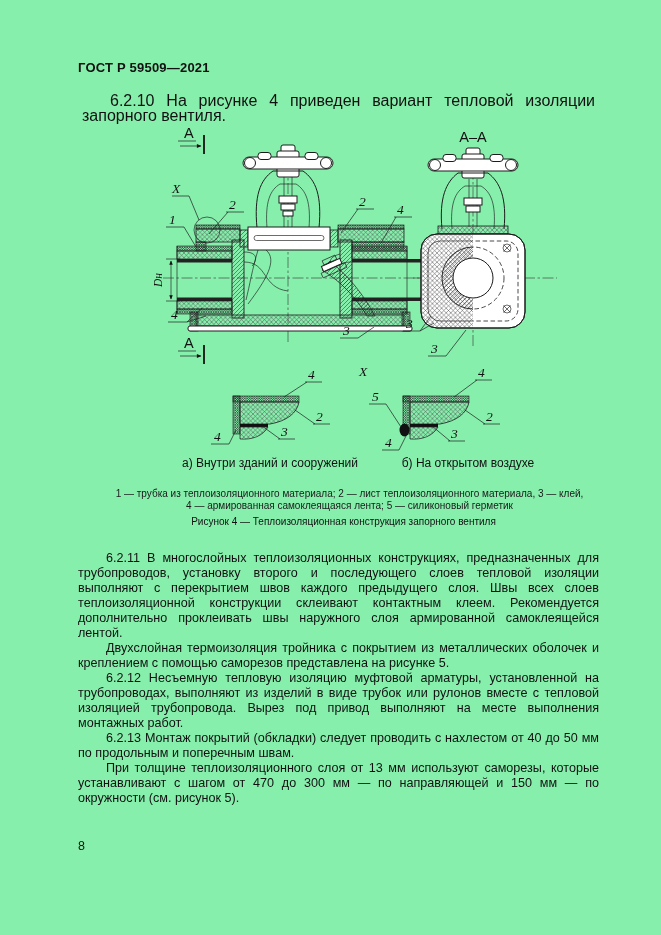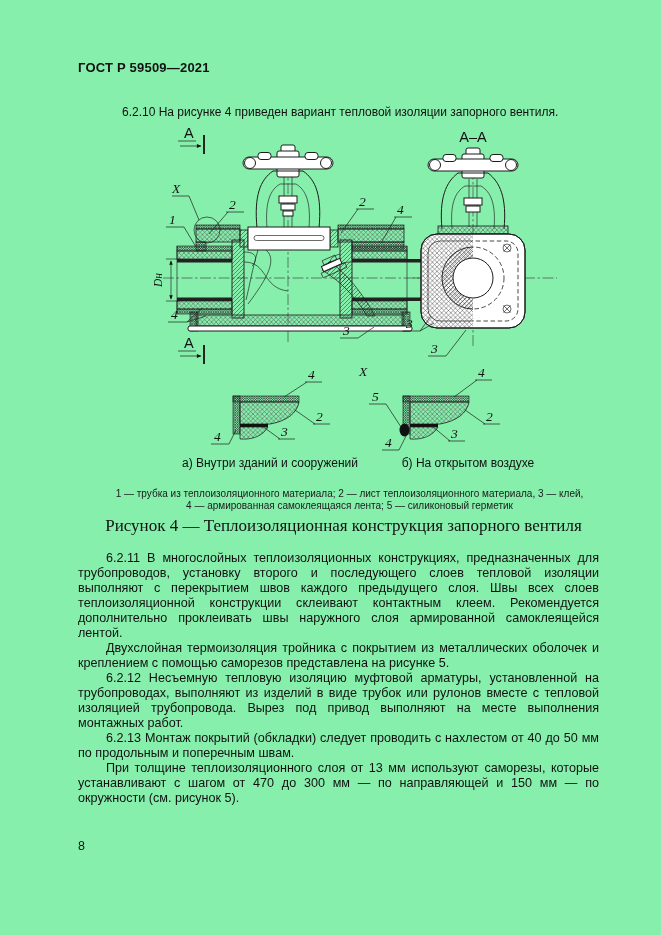--- a/index.html
+++ b/index.html
@@ -1,24 +1,24 @@
 <!DOCTYPE html>
 <html><head>
 <meta charset="utf-8">
 <style>
   html,body{margin:0;padding:0;background:#e8e8e8;}
   .page{position:relative;width:661px;height:935px;background:#86efac;overflow:hidden;
         font-family:"Liberation Sans",sans-serif;color:#111;}
   .hdr{position:absolute;left:78px;top:60px;font-size:13px;font-weight:bold;letter-spacing:.2px;}
   .intro{position:absolute;left:78px;top:89px;width:521px;}
-  .intro p{margin:16px;font-size:12px;line-height:15px;text-indent:28px;text-align:justify;}
+  .intro p{margin:4px;font-size:16px;line-height:15px;text-indent:28px;text-align:justify;}
   .fig{position:absolute;left:85px;top:118px;}
   .legend{position:absolute;left:84px;width:531px;text-align:center;font-size:10px;line-height:12px;color:#1a1a1a;}
   .leg1{top:488px;} .leg2{top:500px;}
-  .figcap{position:absolute;left:78px;top:516px;width:531px;text-align:center;font-size:17px;font-family:Liberation Serif, serif;}
+  .figcap{position:absolute;left:78px;top:516px;width:531px;text-align:center;font-size:10px;}
   .bodytxt{position:absolute;left:78px;top:551px;width:521px;}
   .bodytxt p{margin:0;font-size:12.6px;line-height:15px;text-indent:28px;text-align:justify;}
   .pagenum{position:absolute;left:78px;top:839px;font-size:12.5px;}
   
   .s  {stroke:#1c1c1c;stroke-width:1;fill:none;}
   .sf {stroke:#1c1c1c;stroke-width:1;fill:#fff;}
   .st {stroke:#1c1c1c;stroke-width:.65;fill:none;}
   .cl {stroke:#3a3a3a;stroke-width:.65;fill:none;stroke-dasharray:11 2.5 2.5 2.5;}
   .dsh{stroke:#1c1c1c;stroke-width:.8;fill:none;stroke-dasharray:4.5 2.6;}
   .ldr{stroke:#1c1c1c;stroke-width:.7;fill:none;}

